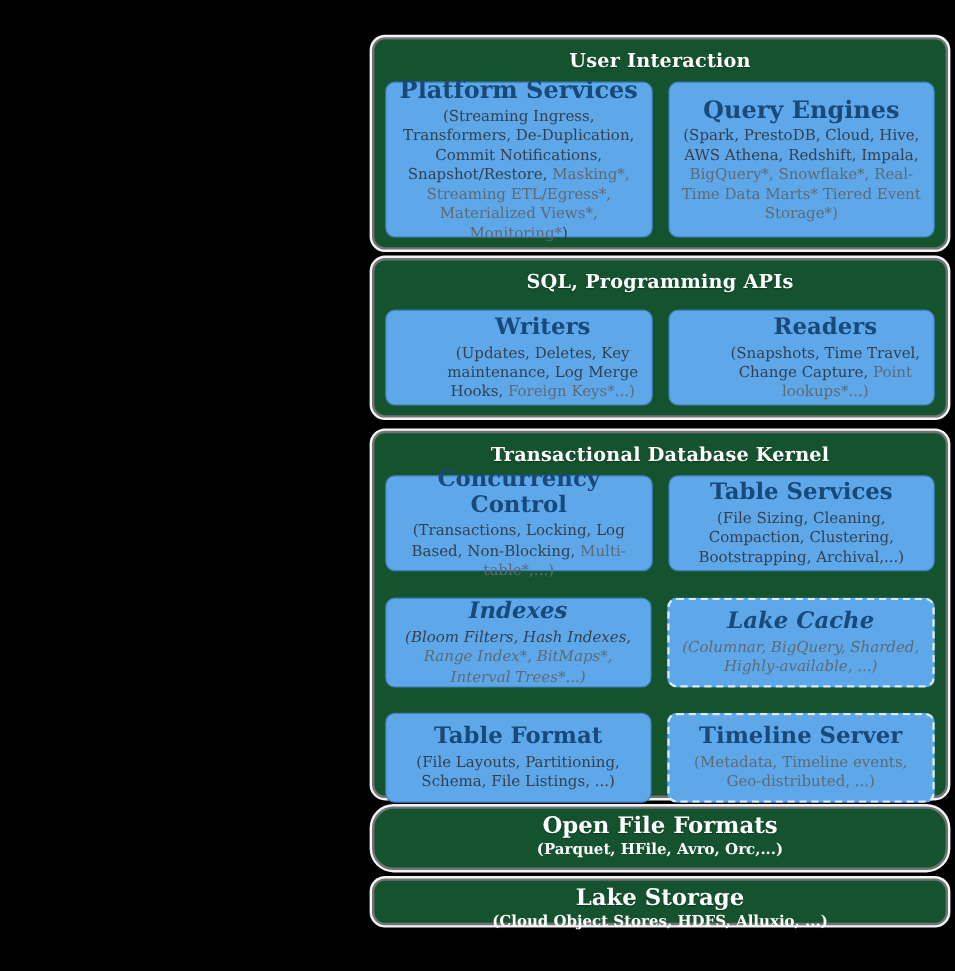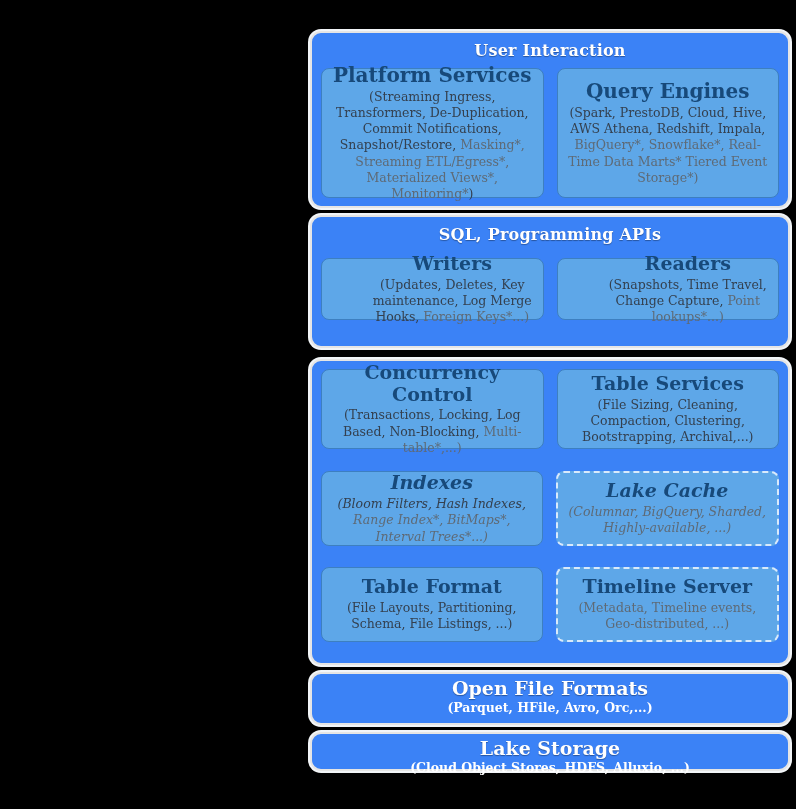--- a/index.html
+++ b/index.html
@@ -10,35 +10,35 @@
     font-family: "DejaVu Serif", "Liberation Serif", serif;
     overflow: hidden;
   }
   .diagram {
     position: absolute;
     left: 300px;
     top: 31px;
     width: 490px;
   }
   .section {
-    background: #3b82f6;
-    border: 2px solid #e5e5e5;
+    background: #14532d;
+    border: 2px solid #737373;
     border-radius: 11px;
     box-shadow: 0 0 0 2px #f2f5f8;
     margin-left: 10px;
   }
   #sec-sql     { margin-top: 7px; }
   #sec-kernel  { margin-top: 11px; }
   #sec-formats { margin-top: 7px; }
   #sec-storage { margin-top: 7px; }
 
   #sec-ui      { height: 177px; }
   #sec-sql     { height: 133px; }
   #sec-kernel  { height: 306px; }
-  #sec-formats { height: 53px; }
+  #sec-formats { height: 53px; border-radius: 18px; }
   #sec-storage { height: 39px; }
 
   .section-header {
     color: #ffffff;
     font-weight: bold;
     font-size: 16px;
     text-align: center;
     padding-top: 8px;
     letter-spacing: 0.2px;
     text-shadow: 0 1px 1px rgba(0,0,0,0.35);
@@ -58,21 +58,21 @@
     text-align: center;
     padding: 4px 8px;
     display: flex;
     flex-direction: column;
     justify-content: center;
   }
   .box.dashed {
     border: 2px dashed #d9eafb;
   }
   .row-ui .box  { height: 130px; }
-  .row-sql .box { height: 62px; margin-top: 6px; padding-left: 48px; }
+  .row-sql .box { height: 80px; margin-top: 6px; padding-left: 48px; }
   .row-k1 .box  { height: 80px; align-items: center; }
   .row-k2 .box  { height: 75px; margin-top: 14px; font-style: italic; }
   .row-k3 .box  { height: 75px; margin-top: 13px; }
 
   .box-title {
     color: #17497a;
     font-weight: bold;
     font-size: 19px;
     line-height: 1.15;
     margin-bottom: 2px;
@@ -127,20 +127,21 @@
         <div class="box-body"><span class="seg-dark">(Updates, Deletes, Key maintenance, Log Merge Hooks,</span><span class="seg-muted"> Foreign Keys*...)</span></div>
       </div>
       <div class="box">
         <div class="box-title">Readers</div>
         <div class="box-body"><span class="seg-dark">(Snapshots, Time Travel, Change Capture,</span><span class="seg-muted"> Point lookups*...)</span></div>
       </div>
     </div>
   </div>
 
   <div class="section" id="sec-kernel">
+    <div class="section-header">Transactional Database Kernel</div>
 
     <div class="boxes row-k1">
       <div class="box">
         <div class="box-title">Concurrency Control</div>
         <div class="box-body"><span class="seg-dark">(Transactions, Locking, Log Based, Non-Blocking,</span><span class="seg-muted"> Multi-table*,...)</span></div>
       </div>
       <div class="box">
         <div class="box-title">Table Services</div>
         <div class="box-body"><span class="seg-dark">(File Sizing, Cleaning, Compaction, Clustering, Bootstrapping, Archival,...)</span></div>
       </div>

